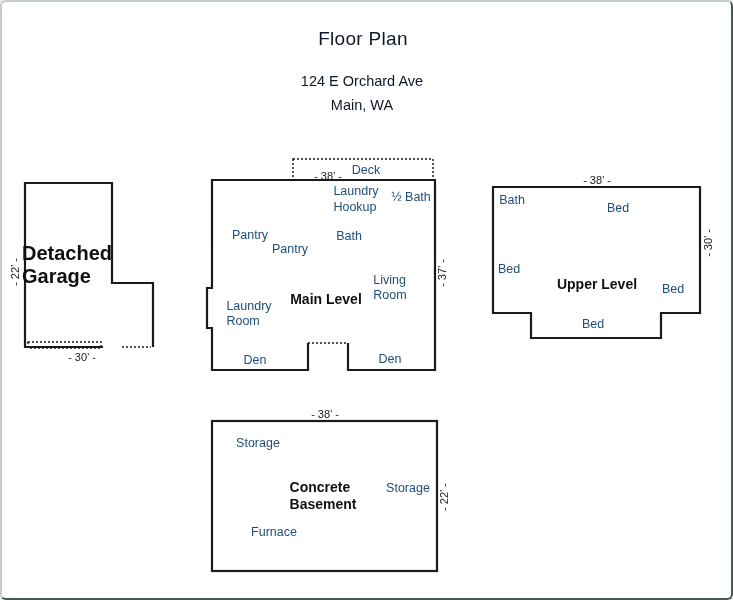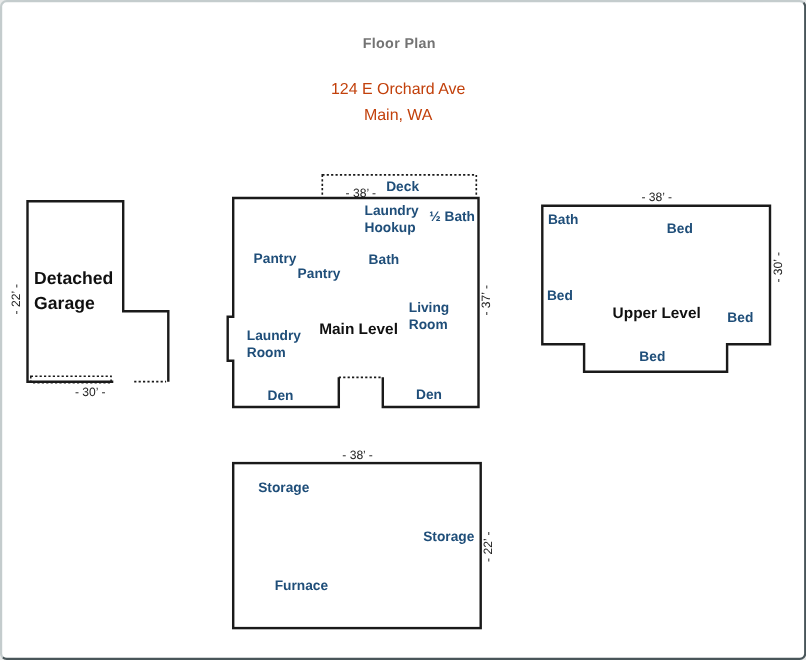--- a/index.html
+++ b/index.html
@@ -8,25 +8,25 @@
     width:729px;height:596px;
     background:#ffffff;
     border:2px solid #c4cccd;
     border-right-color:#49565a;
     border-bottom-color:#49565a;
     border-radius:6px;
     overflow:hidden;
     font-family:"Liberation Sans","DejaVu Sans",sans-serif;
   }
   .lbl{position:absolute;transform:translate(-50%,-50%);white-space:nowrap;}
-  .title{font-size:13px;font-weight:700;color:#737373;letter-spacing:.3px;}
-  .addr{font-size:14.5px;color:#c2410c;}
-  .room{font-size:12.5px;font-weight:700;color:#1F4E79;}
+  .title{font-size:19px;font-weight:400;color:#0f172a;letter-spacing:.3px;}
+  .addr{font-size:14.5px;color:#0f172a;}
+  .room{font-size:12.5px;font-weight:400;color:#1F4E79;}
   .level{font-size:14px;font-weight:700;color:#101010;}
-  .garage-name{font-size:16px;}
+  .garage-name{font-size:20px;}
   .dim{font-size:11px;color:#222222;}
   .dim.vert{transform:translate(-50%,-50%) rotate(-90deg);}
   .two{}
   .two span{display:block;}
   svg{position:absolute;left:0;top:0;}
 </style>
 </head>
 <body>
 
 <div class="page">
@@ -85,17 +85,21 @@
   <div class="lbl room" style="left:510px;top:198px">Bath</div>
   <div class="lbl room" style="left:616px;top:206px">Bed</div>
   <div class="lbl room" style="left:507px;top:267px">Bed</div>
   <div class="lbl level" style="left:595px;top:282px">Upper Level</div>
   <div class="lbl room" style="left:671px;top:287px">Bed</div>
   <div class="lbl room" style="left:591px;top:322px">Bed</div>
   <div class="lbl dim vert" style="left:706px;top:241px">- 30’ -</div>
 
   <div class="lbl dim" style="left:323px;top:412px">- 38’ -</div>
   <div class="lbl room" style="left:256px;top:441px">Storage</div>
+  <div class="lbl level two" style="left:321px;top:494px;line-height:17px">
+    <span>Concrete</span>
+    <span>Basement</span>
+  </div>
   <div class="lbl room" style="left:406px;top:486px">Storage</div>
   <div class="lbl room" style="left:272px;top:530px">Furnace</div>
   <div class="lbl dim vert" style="left:442px;top:495px">- 22’ -</div>
 
 </div>
 
 </body></html>

